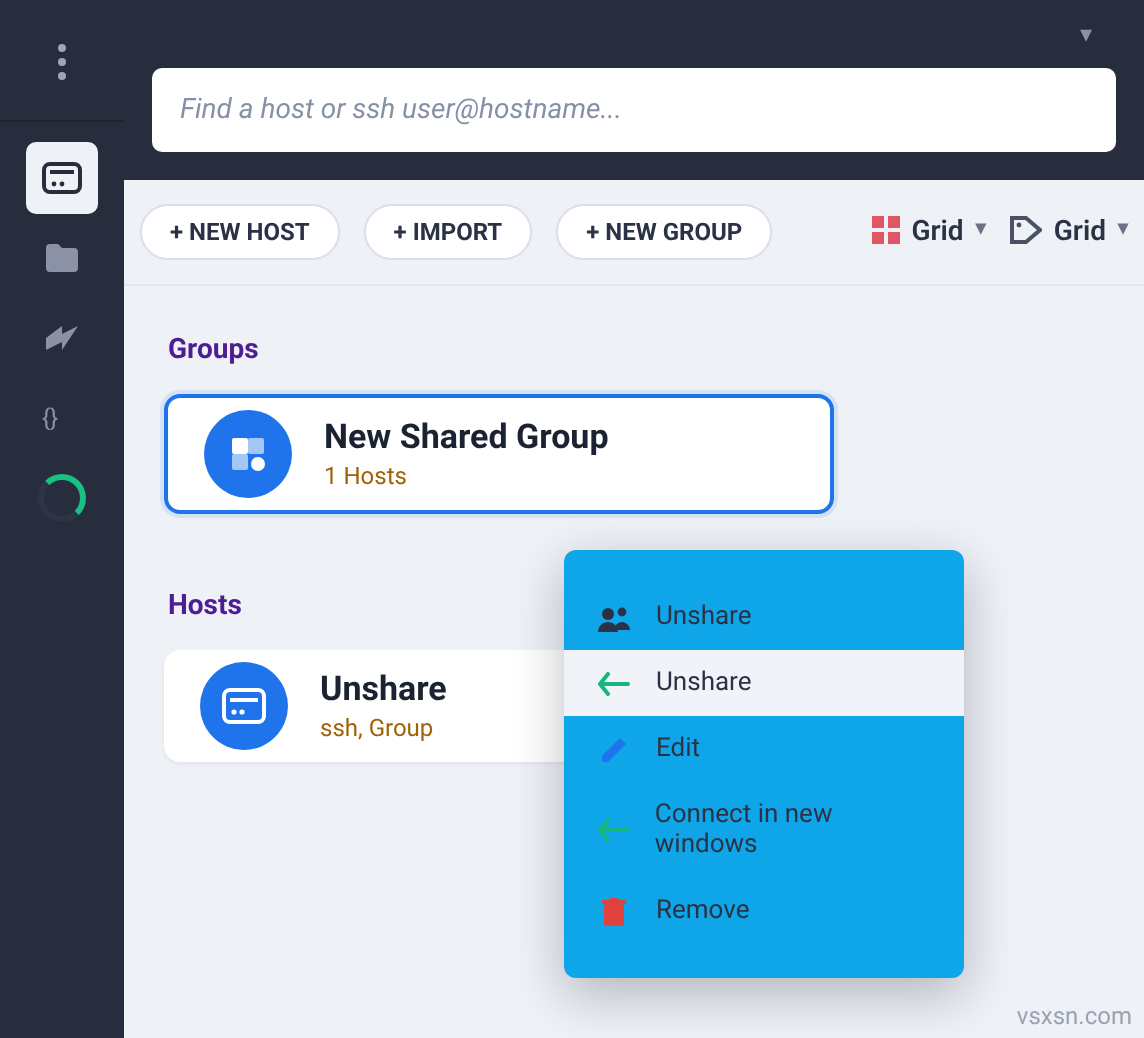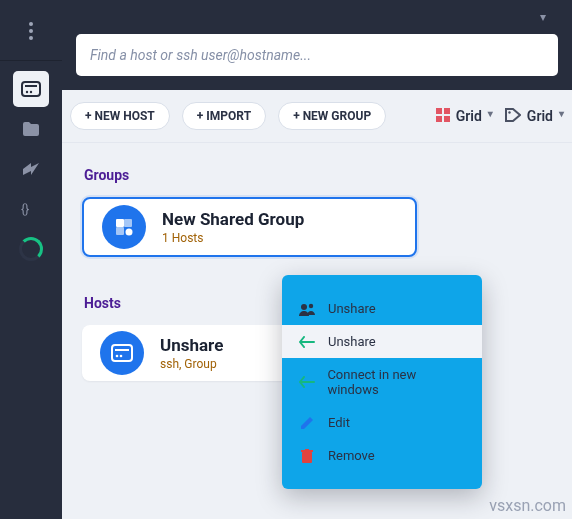--- a/index.html
+++ b/index.html
@@ -23,21 +23,21 @@
 .sect{font-size:14px;font-weight:700;color:#4c1d95;margin:10px 0 14px 2px}
 .card{background:#fff;border-radius:8px;padding:6px 18px;display:flex;align-items:center;gap:16px;box-shadow:0 1px 2px rgba(30,37,54,.06);width:335px}
 .card.sel{border:2px solid #1f74ec;box-shadow:0 0 0 2px rgba(31,116,236,.12)}
 .circ{width:44px;height:44px;border-radius:50%;background:#1f74ec;display:flex;align-items:center;justify-content:center;color:#fff;flex-shrink:0}
 .ctitle{font-size:17px;font-weight:700;color:#1b2232}
 .csub{font-size:12px;color:#a16207;margin-top:2px}
 .menu{position:absolute;left:220px;top:132px;width:200px;background:#0ea5e9;border-radius:6px;box-shadow:0 8px 26px rgba(20,25,40,.28);padding:17px 0;z-index:50}
 .mi{display:flex;align-items:center;gap:12px;padding:9px 16px;font-size:13px;color:#2b3245;cursor:pointer}
 .mi.hover{background:#f1f3f8}
 .mi .ic{width:18px;display:flex;justify-content:center}
-.footer{position:absolute;right:6px;bottom:4px;font-size:16px;color:#9aa2b4}
+.footer{position:absolute;right:6px;bottom:4px;font-size:12px;color:#9aa2b4}
 svg{display:block}
 </style>
 </head>
 <body>
 
 <div class="app">
   <div class="sidebar">
     <div class="burger">
       <svg width="4" height="18" viewBox="0 0 4 18">
           <circle cx="2" cy="2" r="2" fill="currentColor"></circle>
@@ -155,33 +155,33 @@
           <div class="mi hover">
             <span class="ic">
               <svg width="16" height="12" viewBox="0 0 16 12">
                 <path d="M5 1L1 6l4 5M1 6h14" stroke="#16b77f" stroke-width="2" fill="none" stroke-linecap="round"></path>
               </svg>
             </span>
             <span>Unshare</span>
           </div>
           <div class="mi">
             <span class="ic">
+              <svg width="14" height="14" viewBox="0 0 14 14">
+                <path d="M10 1l3 3L4 13H1v-3L10 1z" fill="#1f74ec"></path>
+              </svg>
+            </span>
+            <span>Edit</span>
+          </div>
+          <div class="mi">
+            <span class="ic">
               <svg width="16" height="12" viewBox="0 0 16 12">
                 <path d="M5 1L1 6l4 5M1 6h14" stroke="#16b77f" stroke-width="2" fill="none" stroke-linecap="round"></path>
               </svg>
             </span>
             <span>Connect in new windows</span>
-          </div>
-          <div class="mi">
-            <span class="ic">
-              <svg width="14" height="14" viewBox="0 0 14 14">
-                <path d="M10 1l3 3L4 13H1v-3L10 1z" fill="#1f74ec"></path>
-              </svg>
-            </span>
-            <span>Edit</span>
           </div>
           <div class="mi">
             <span class="ic">
               <svg width="12" height="14" viewBox="0 0 12 14">
                 <rect x="1" y="3" width="10" height="11" rx="1" fill="#e0433e"></rect>
                 <rect x="0" y="1" width="12" height="2" fill="#e0433e"></rect>
                 <rect x="4" y="0" width="4" height="2" fill="#e0433e"></rect>
               </svg>
             </span>
             <span>Remove</span>

